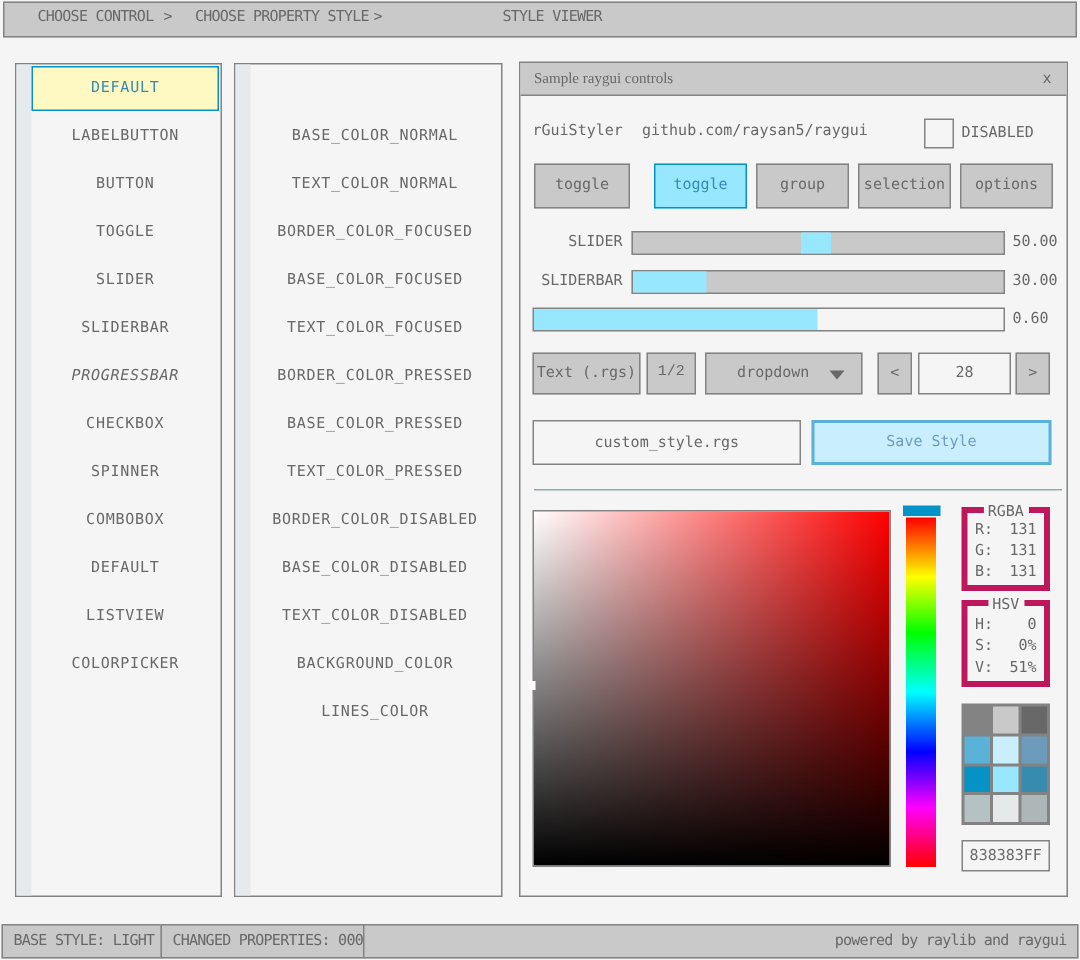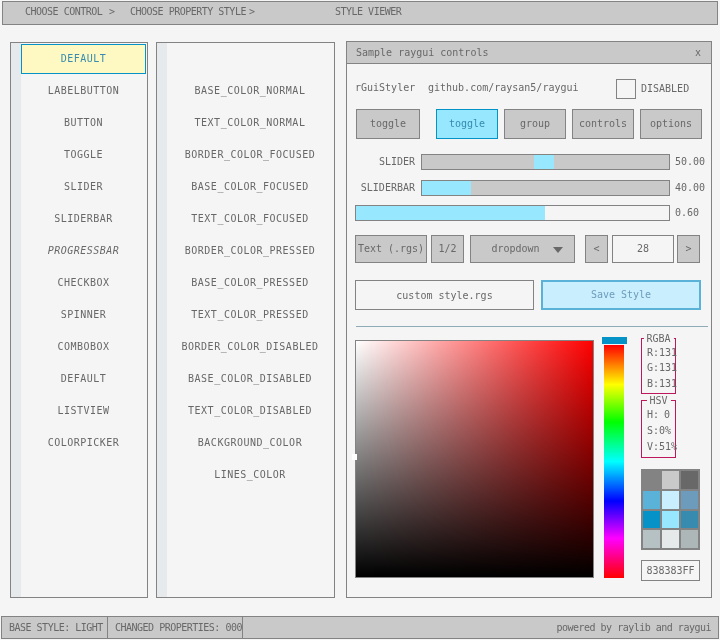--- a/index.html
+++ b/index.html
@@ -39,21 +39,21 @@
 
   
   .window {
     position:absolute; left:346px; top:41px; width:366px; height:557px;
     border:1px solid #838383; background:#f5f5f5;
   }
   .titlebar {
     position:absolute; left:0; top:0; right:0; height:22px;
     background:#c9c9c9; border-bottom:1px solid #838383; line-height:21px;
   }
-  .w-title { margin-left:9px; }
+  .w-title { margin-left:9px;font-family:Liberation Serif, serif; }
   .close-x { position:absolute; right:6px; top:0; width:14px; text-align:center; }
 
   .wlbl { position:absolute; line-height:16px; white-space:nowrap; }
 
   .btn {
     position:absolute; background:#c9c9c9; border:1px solid #838383; color:#686868;
     text-align:center; height:30px; line-height:28px; white-space:nowrap; overflow:hidden;
   }
   .btn-sm { height:28px; line-height:26px; }
   .btn.active { background:#97e8ff; border-color:#0492c7; color:#368baf; }
@@ -97,21 +97,21 @@
   .sv-cursor { position:absolute; left:-4px; top:113px; width:5px; height:6px; background:#ffffff; }
 
   .hue-bar {
     position:absolute; left:257px; top:303px; width:20px; height:233px;
     background: linear-gradient(to bottom,
       #ff0000 0%, #ffff00 17%, #00ff00 33%, #00ffff 50%,
       #0000ff 67%, #ff00ff 83%, #ff0000 100%);
   }
   .hue-handle { position:absolute; left:255px; top:295px; width:25px; height:7px; background:#0492c7; }
 
-  .groupbox { position:absolute; left:294px; width:35px; border:1px solid #be185d; }
+  .groupbox { position:absolute; left:294px; width:59px; border:4px solid #be185d; }
   #rgba-box { top:296px; height:56px; }
   #hsv-box  { top:358px; height:58px; }
   .gb-title {
     position:absolute; top:-6px; left:50%; transform:translateX(-50%);
     background:#f5f5f5; padding:0 3px; line-height:11px; white-space:nowrap;
   }
   .gb-rows { display:flex; flex-direction:column; justify-content:space-evenly;
              height:100%; padding:3px 5px 0; }
   .gb-row  { display:flex; justify-content:space-between; line-height:11px; }
 
@@ -203,29 +203,29 @@
     <span class="wlbl" style="left:0; top:112px; width:68px; text-align:right;">SLIDER</span>
     <div class="track gray" style="left:74px; top:112px; width:249px;">
       <div class="knob" style="left:112px;"></div>
     </div>
     <span class="wlbl" style="left:328px; top:112px;">50.00</span>
 
     <span class="wlbl" style="left:0; top:138px; width:68px; text-align:right;">SLIDERBAR</span>
     <div class="track gray" style="left:74px; top:138px; width:249px;">
       <div class="fill" style="width:49px;"></div>
     </div>
-    <span class="wlbl" style="left:328px; top:138px;">40.00</span>
+    <span class="wlbl" style="left:328px; top:138px;">30.00</span>
 
     <div class="track light" style="left:8px; top:163px; width:315px;">
       <div class="fill" style="width:189px;"></div>
     </div>
     <span class="wlbl" style="left:328px; top:163px;">0.60</span>
 
     <div class="btn btn-sm" style="left:8px; top:193px; width:72px;">Text (.rgs)</div>
-    <div class="btn btn-sm" style="left:84px; top:193px; width:33px;">1/2</div>
+    <div class="btn btn-sm" style="left:84px; top:193px; width:33px;font-family:Liberation Mono, monospace;">1/2</div>
     <div class="btn btn-sm" style="left:123px; top:193px; width:105px; padding-right:14px;">
       <span>dropdown</span>
       <span class="tri"></span>
     </div>
     <div class="btn btn-sm" style="left:238px; top:193px; width:23px;">&lt;</div>
     <div class="valuebox" style="left:265px; top:193px; width:62px;text-align:center;">28</div>
     <div class="btn btn-sm" style="left:330px; top:193px; width:23px;">&gt;</div>
 
     <input class="text-input" readonly="" value="custom_style.rgs" style="">
     <div class="save-btn">Save Style</div>
@@ -285,20 +285,20 @@
         <div style="background: rgb(151, 232, 255);"></div>
         <div style="background: rgb(54, 139, 175);"></div>
         <div style="background: rgb(181, 193, 194);"></div>
         <div style="background: rgb(230, 233, 233);"></div>
         <div style="background: rgb(174, 183, 184);"></div>
       </div>
 
     <div class="hexbox">838383FF</div>
   <div class="btn active" style="left: 89px; top: 67px; width: 62px;">toggle</div>
       <div class="btn" style="left: 157px; top: 67px; width: 62px;">group</div>
-      <div class="btn" style="left: 225px; top: 67px; width: 62px;">controls</div>
+      <div class="btn" style="left: 225px; top: 67px; width: 62px;">selection</div>
       <div class="btn" style="left: 293px; top: 67px; width: 62px;">options</div>
     </div>
 
   <div class="status-cell" id="status-1">BASE STYLE: LIGHT</div>
   <div class="status-cell" id="status-2">CHANGED PROPERTIES: 000</div>
   <div class="status-cell" id="status-3">powered by raylib and raygui</div>
 </div>
 
 </body></html>

